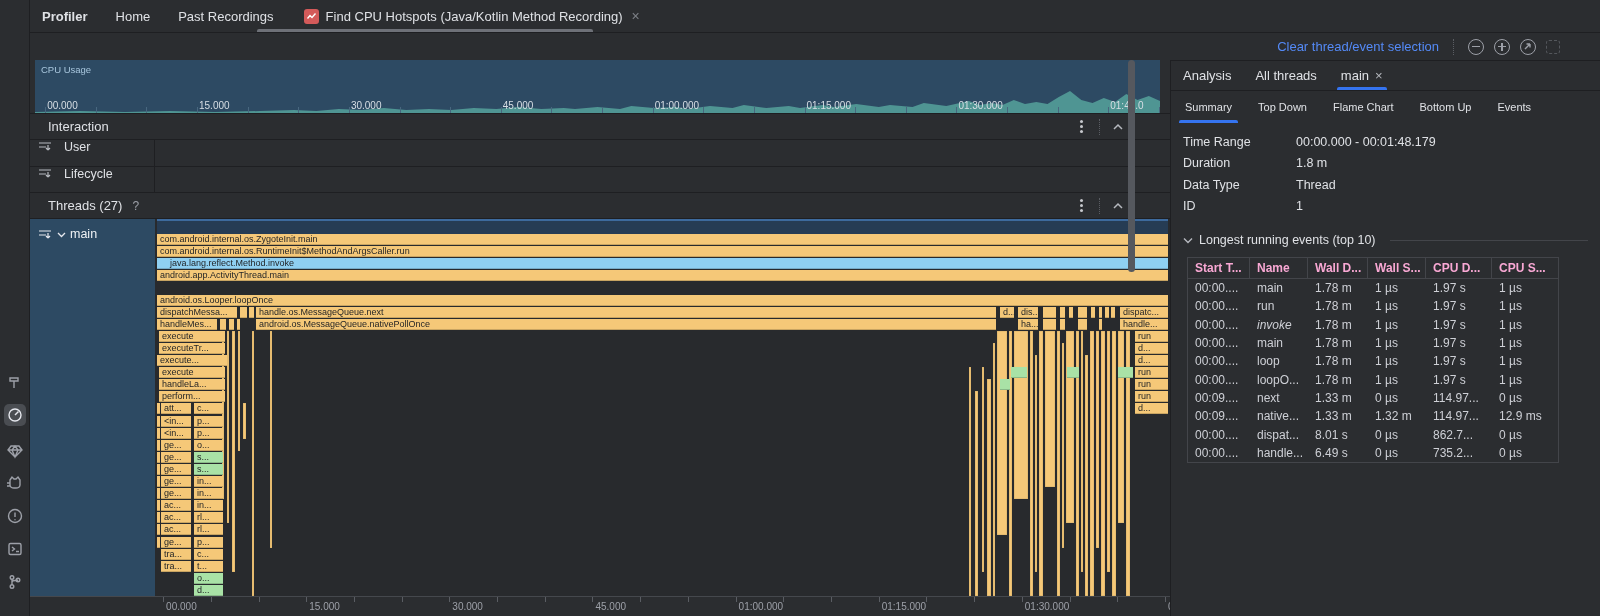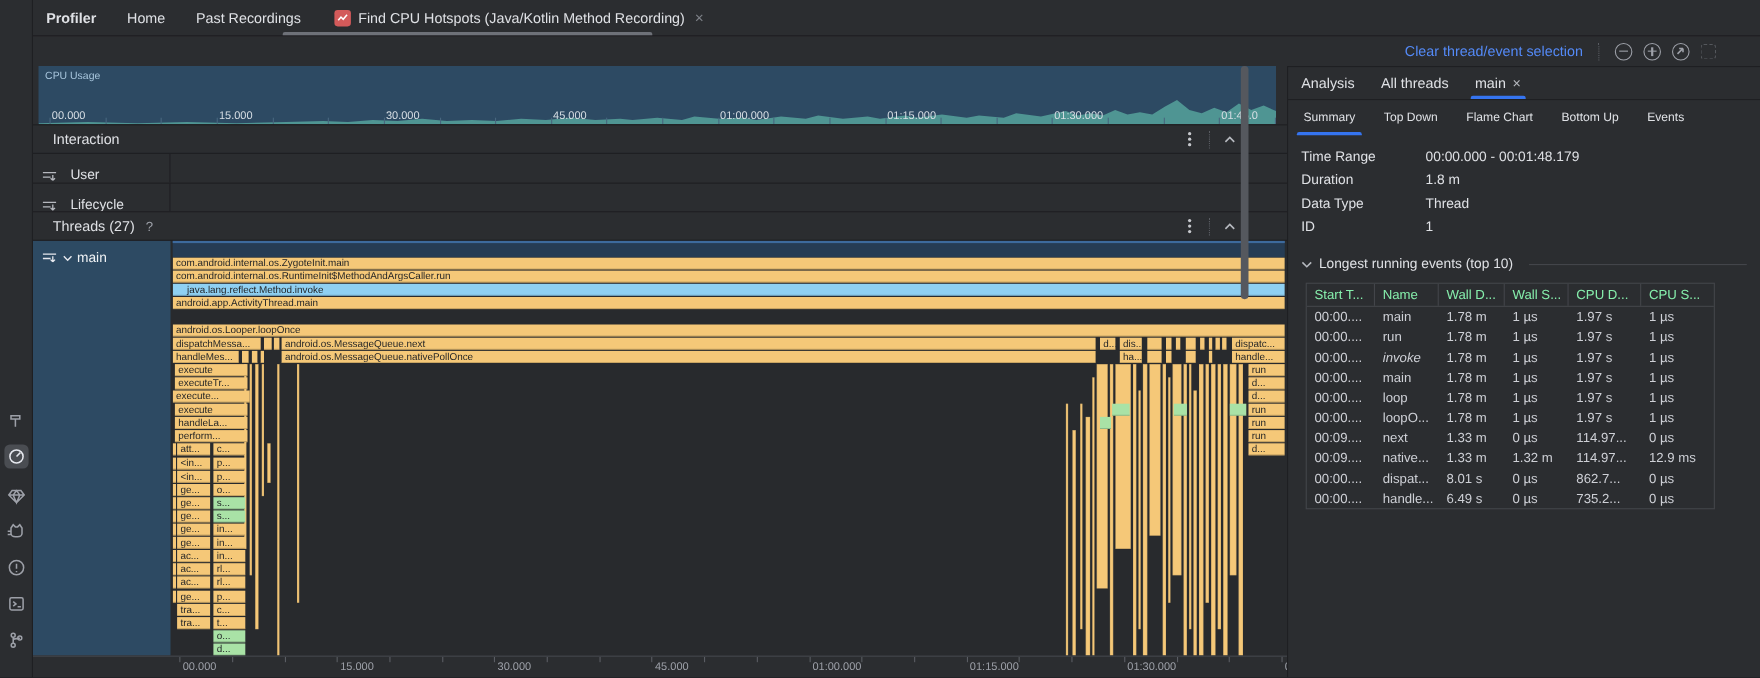--- a/index.html
+++ b/index.html
@@ -41,21 +41,21 @@
   .cpu-wave { position:absolute; left:0; bottom:0; width:100%; height:53px; }
 
   .sec-header { position:absolute; left:0; right:0; background:#2b2d30; border-top:1px solid #1e1f22; display:flex; align-items:center; }
   .sec-title { font-size:13px; margin-left:18px; }
   .sec-help { color:#9da0a8; margin-left:10px; font-size:12px; }
   .sec-tools { margin-left:auto; display:flex; align-items:center; gap:8px; margin-right:46px; }
   .kebab { width:3px; height:3px; background:#c6c8cd; border-radius:50%; box-shadow:0 -5px 0 #c6c8cd, 0 5px 0 #c6c8cd; margin:0 4px; cursor:pointer; }
   .chev-up { cursor:pointer; display:flex; }
 
   .track-row { position:absolute; left:0; right:0; height:27px; border-top:1px solid #1e1f22; display:flex; align-items:center; background:#2b2d30; }
-  .track-row .labelbox { width:125px; height:100%; display:flex; align-items:flex-end; border-right:1px solid #1e1f22; }
+  .track-row .labelbox { width:125px; height:100%; display:flex; align-items:flex-start; border-right:1px solid #1e1f22; }
   .trk-icon { margin-left:8px; display:flex; }
   .row-label { font-size:12.5px; margin-left:12px; }
 
   
   .main-track { position:absolute; left:0; top:158px; right:0; height:378px; border-top:1px solid #1e1f22; background:#282a2d; }
   .thread-panel { position:absolute; left:0; top:0; width:125px; height:100%; background:#2d4a63; display:flex; align-items:flex-start; }
   .thread-head { display:flex; align-items:center; margin-top:8px; }
   .thread-name { font-size:12.5px; color:#eef1f4; margin-left:4px; }
   .flame-wrap { position:absolute; left:127px; top:0; right:2px; height:100%; }
   .flame-topstrip { position:absolute; left:0; right:0; top:0; height:15px; background:#263c54; border-top:2px solid #3d6a9d; }
@@ -87,21 +87,21 @@
   .sum-row { display:flex; height:21.5px; align-items:center; }
   .sum-label { width:113px; font-size:12.5px; color:#dfe1e5; }
   .sum-value { font-size:12.5px; color:#dfe1e5; }
   .events-head { display:flex; align-items:center; margin:16px 12px 0 12px; gap:6px; }
   .events-title { font-size:12.5px; white-space:nowrap; }
   .events-rule { flex:1; height:1px; background:#43454a; margin-left:8px; }
   .etable { margin:10px 0 0 16px; width:372px; border:1px solid #43454a; }
   .etr { display:flex; height:18.3px; align-items:center; }
   .etr.head { height:21px; border-bottom:1px solid #43454a; }
   .etd { font-size:12px; color:#ced0d6; padding-left:7px; overflow:hidden; white-space:nowrap; height:100%; display:flex; align-items:center; }
-  .etr.head .etd { border-right:1px solid #43454a; color:#86efac; }
+  .etr.head .etd { border-right:1px solid #43454a; color:#f9a8d4;font-weight:bold; }
   .etr.head .etd:last-child { border-right:none; }
 </style>
 </head>
 <body>
 
 <div id="app">
 
   <div class="stripe">
     <div class="stripe-icon" style="top:372px">
       <svg width="18" height="18" viewBox="0 0 18 18">
@@ -323,21 +323,21 @@
             <div class="vbar" style="left: 961px; width: 6px; top: 96.8px; height: 192.6px;"></div>
             <div class="vbar" style="left: 969px; width: 4px; top: 96.8px; height: 265.2px;"></div>
             <div class="seg" style="left: 0px; width: 1011px; top: 0px;">com.android.internal.os.ZygoteInit.main</div>
             <div class="seg" style="left: 0px; width: 1011px; top: 12.1px;">com.android.internal.os.RuntimeInit$MethodAndArgsCaller.run</div>
             <div class="seg b" style="left: 0px; width: 1011px; top: 24.2px;">java.lang.reflect.Method.invoke</div>
             <div class="seg" style="left: 0px; width: 1011px; top: 36.3px;">android.app.ActivityThread.main</div>
             <div class="seg" style="left: 0px; width: 1011px; top: 60.5px;">android.os.Looper.loopOnce</div>
             <div class="seg" style="left: 0px; width: 80px; top: 72.6px;">dispatchMessa...</div>
             <div class="seg" style="left: 83px; width: 7px; top: 72.6px;"></div>
             <div class="seg" style="left: 92px; width: 5px; top: 72.6px;"></div>
-            <div class="seg" style="left: 99px; width: 740px; top: 72.6px;">android.os.MessageQueue.next</div>
+            <div class="seg" style="left: 99px; width: 740px; top: 72.6px;">handle.os.MessageQueue.next</div>
             <div class="seg" style="left: 843px; width: 14px; top: 72.6px;">d...</div>
             <div class="seg" style="left: 861px; width: 20px; top: 72.6px;">dis...</div>
             <div class="seg" style="left: 886px; width: 13px; top: 72.6px;"></div>
             <div class="seg" style="left: 903px; width: 5px; top: 72.6px;"></div>
             <div class="seg" style="left: 912px; width: 4px; top: 72.6px;"></div>
             <div class="seg" style="left: 921px; width: 9px; top: 72.6px;"></div>
             <div class="seg" style="left: 934px; width: 4px; top: 72.6px;"></div>
             <div class="seg" style="left: 942px; width: 3px; top: 72.6px;"></div>
             <div class="seg" style="left: 948px; width: 4px; top: 72.6px;"></div>
             <div class="seg" style="left: 954px; width: 4px; top: 72.6px;"></div>

